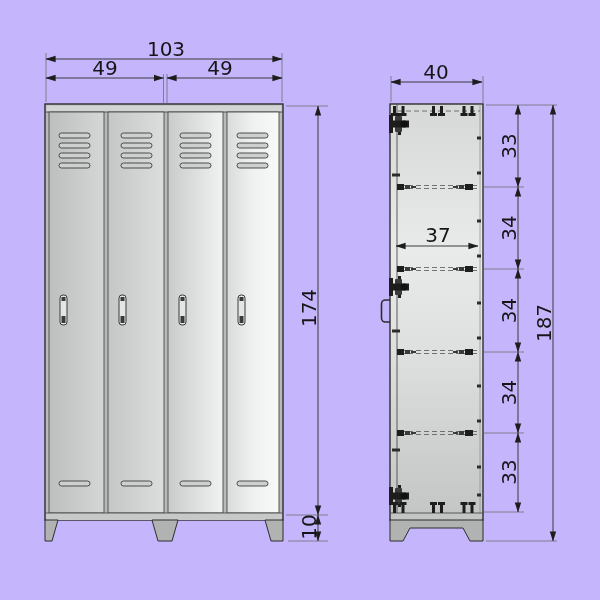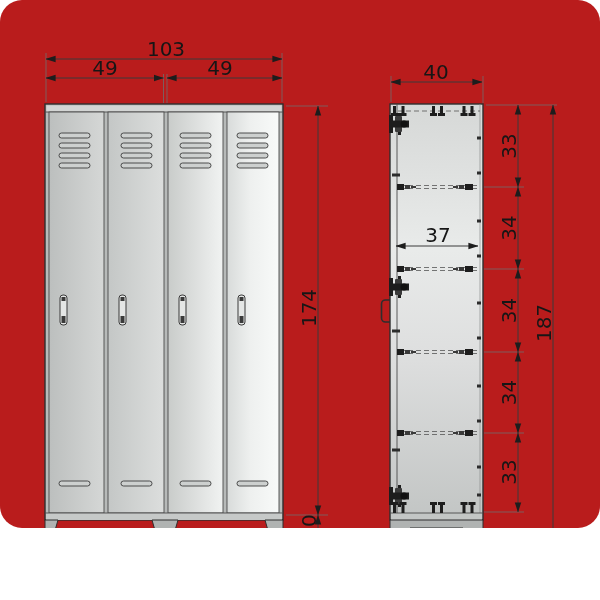--- a/index.html
+++ b/index.html
@@ -1,16 +1,16 @@
 <!DOCTYPE html>
 <html><head>
 <meta charset="utf-8">
 <style>
   html,body{margin:0;padding:0;background:#ffffff;}
-  .stage{width:600px;height:528px;position:relative;background:#b91c1c;overflow:hidden;border-radius:22px;}
+  .stage{width:600px;height:600px;position:relative;background:#c4b5fd;overflow:hidden;}
   svg{display:block;}
   text{font-family:"DejaVu Sans", sans-serif;font-size:20px;fill:#161616;}
   .dim{stroke:#3a3a3a;stroke-width:1;fill:none;}
   .ext{stroke:#6f6f6f;stroke-width:0.8;fill:none;}
   .edge{stroke:#2e2e2e;stroke-width:1.4;}
   .thin{stroke:#4a4a4a;stroke-width:0.9;}
   .dash{stroke:#555;stroke-width:0.8;stroke-dasharray:5,3;fill:none;}
   .hw{fill:#1d1d1d;}
   .hw2{fill:#3a3a3a;}
 </style>

